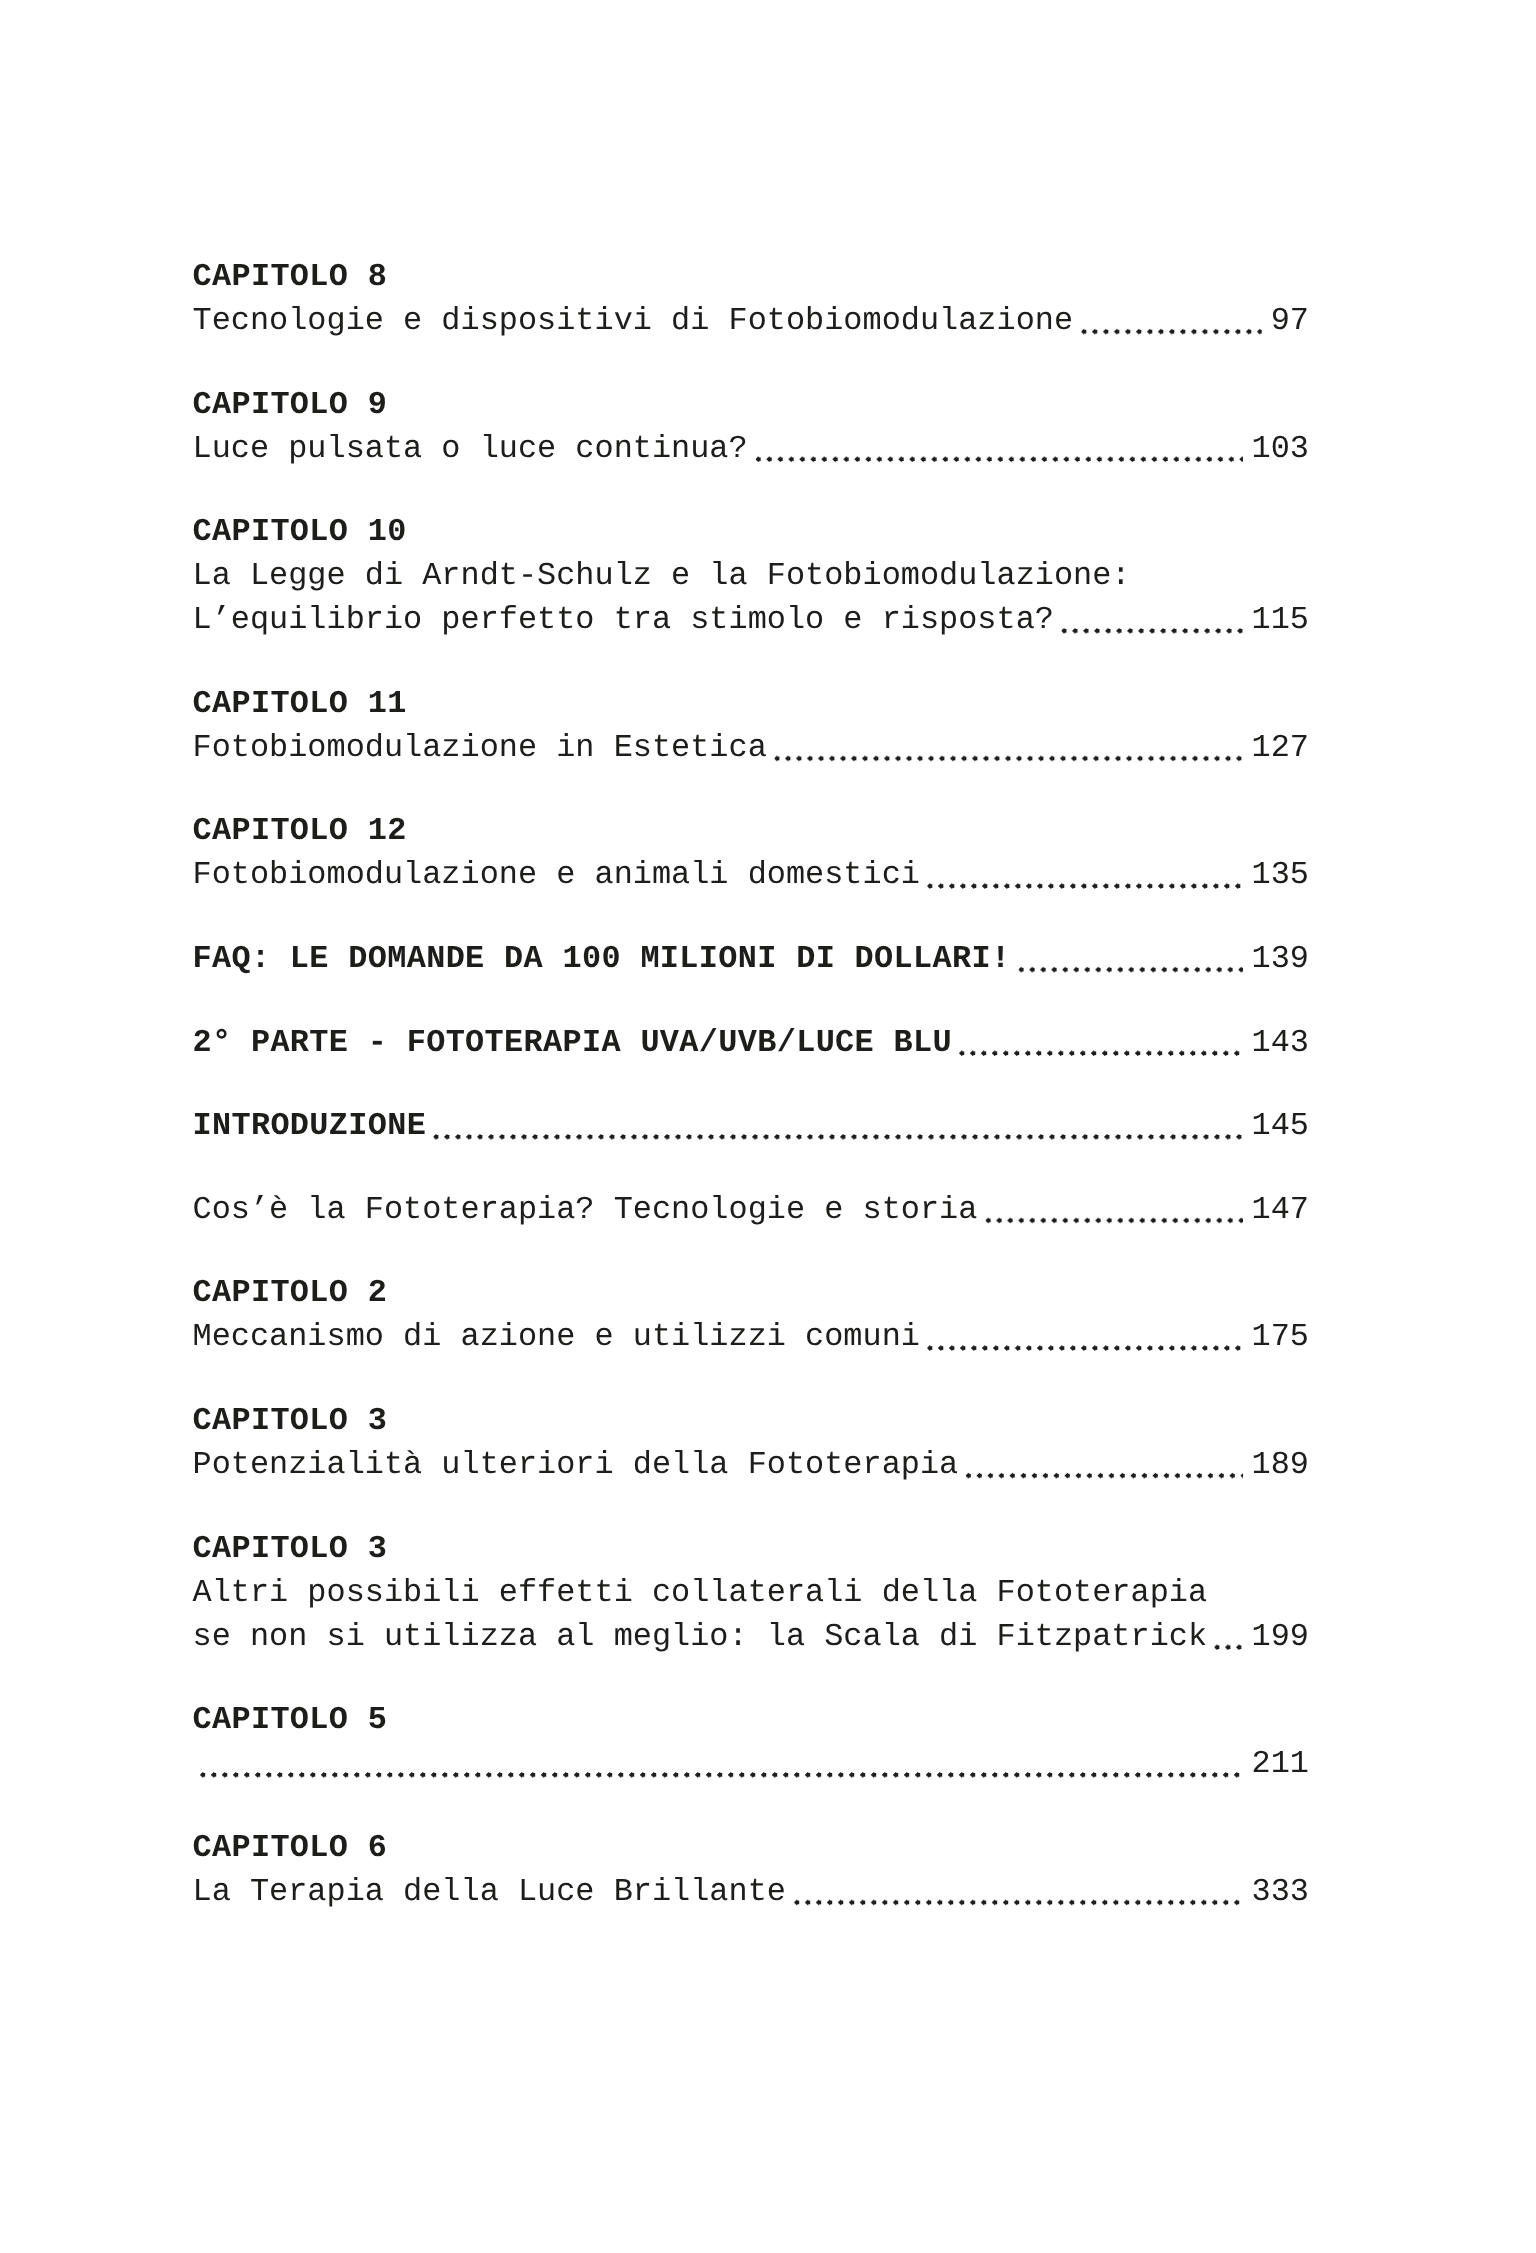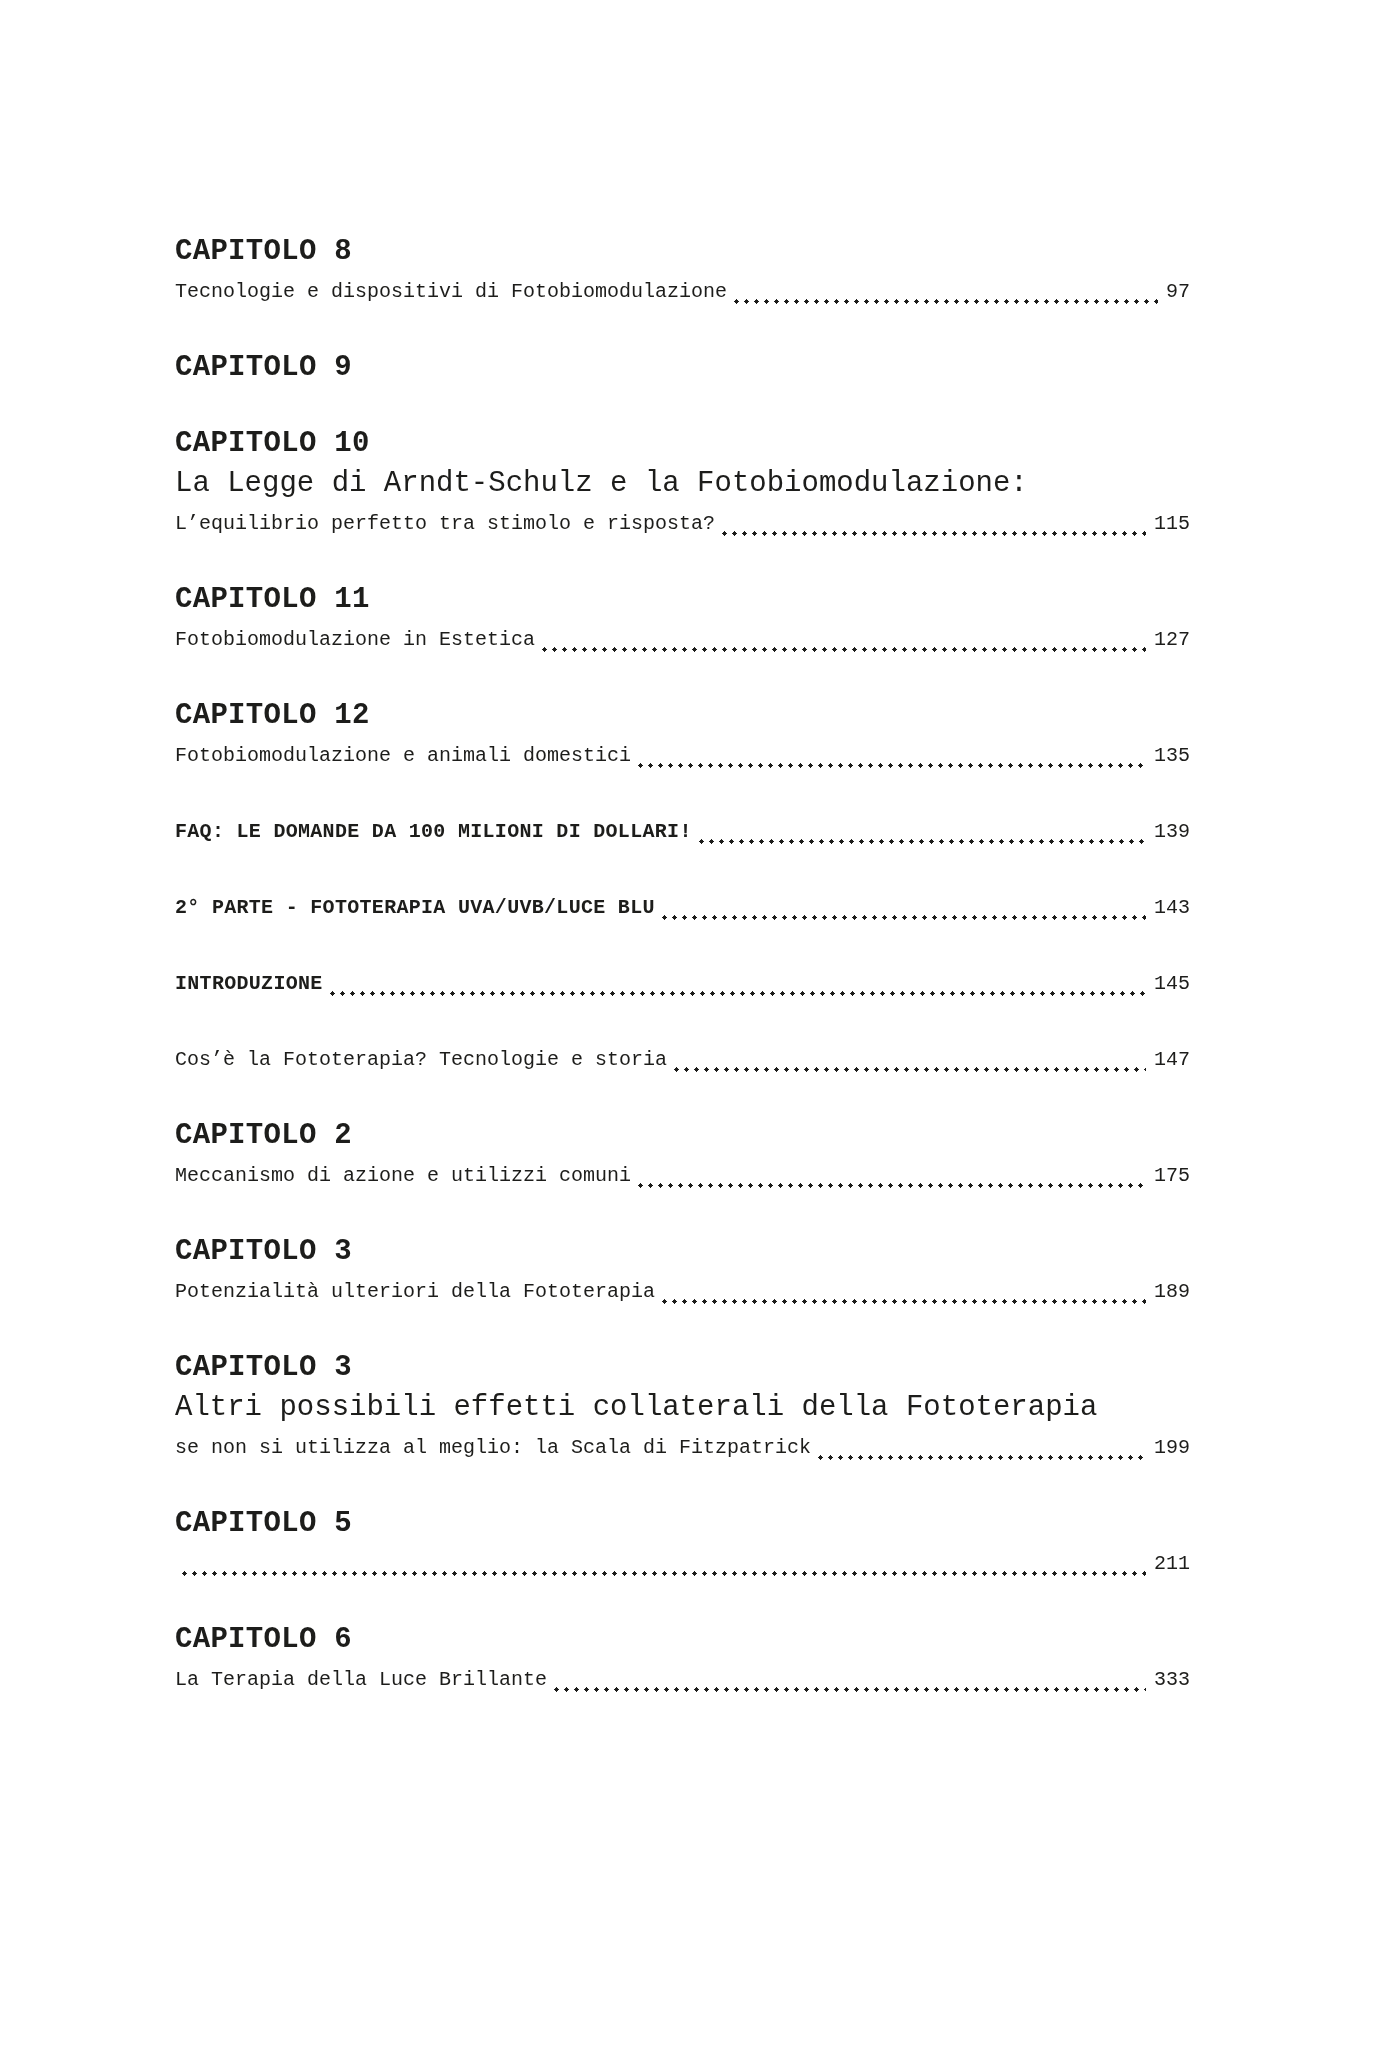--- a/index.html
+++ b/index.html
@@ -27,21 +27,21 @@
     white-space: nowrap;
   }
   .line {
     font-size: 29px;
     line-height: 40px;
     white-space: nowrap;
   }
   .row {
     display: flex;
     align-items: flex-end;
-    font-size: 20px;
+    font-size: 29px;
     line-height: 40px;
   }
   .row .title {
     white-space: nowrap;
     flex: 0 1 auto;
     min-width: 0;
     overflow: hidden;
   }
   .row.heading-row .title {
     font-weight: 700;
@@ -68,20 +68,25 @@
     <div class="heading">CAPITOLO 8</div>
     <div class="row">
       <span class="title">Tecnologie e dispositivi di Fotobiomodulazione</span>
       <span class="leader"></span>
       <span class="page">97</span>
     </div>
   </div>
 
   <div class="block">
     <div class="heading">CAPITOLO 9</div>
+    <div class="row">
+      <span class="title">Luce pulsata o luce continua?</span>
+      <span class="leader"></span>
+      <span class="page">103</span>
+    </div>
   </div>
 
   <div class="block">
     <div class="heading">CAPITOLO 10</div>
     <div class="line">La Legge di Arndt-Schulz e la Fotobiomodulazione:</div>
     <div class="row">
       <span class="title">L’equilibrio perfetto tra stimolo e risposta?</span>
       <span class="leader"></span>
       <span class="page">115</span>
     </div>

